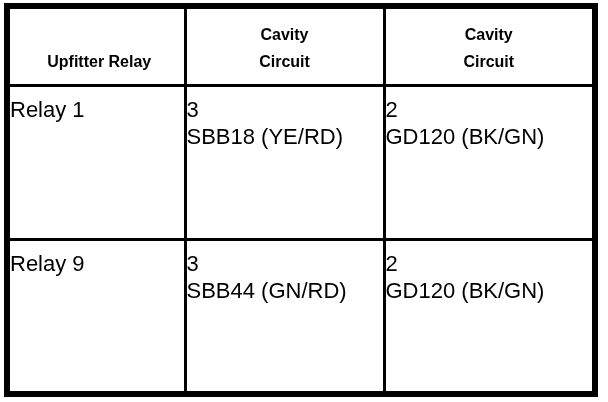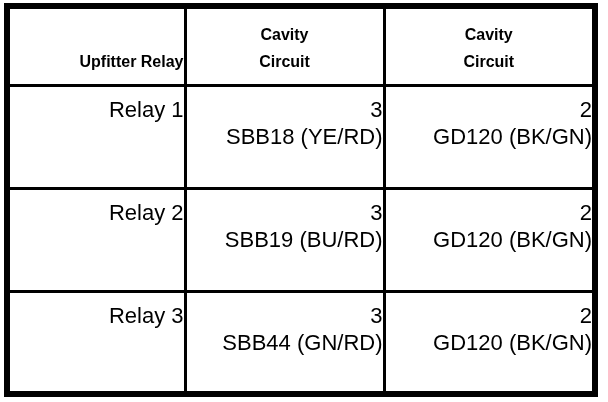--- a/index.html
+++ b/index.html
@@ -39,29 +39,29 @@
 
   th {
     font-size: 16px;
     font-weight: bold;
     line-height: 27px;
     vertical-align: bottom;
     text-align: center;
     padding: 0 0 9px 0;
   }
   th.relay-col {
-    text-align: right;
+    text-align: center;
     padding-left: 5px;
   }
   td {
     font-size: 22px;
     font-weight: normal;
     line-height: 27px;
     vertical-align: top;
-    text-align: right;
+    text-align: left;
     padding: 9px 0 0 0;
   }
   .two-line span { display: block; }
 </style>
 </head>
 <body>
 
 <div class="page">
   <table class="relay-table">
     <colgroup>
@@ -96,36 +96,21 @@
           </div>
         </td>
         <td>
           <div class="two-line">
             <span>2</span>
             <span>GD120 (BK/GN)</span>
           </div>
         </td>
       </tr>
       <tr>
-        <td>Relay 2</td>
-        <td>
-          <div class="two-line">
-            <span>3</span>
-            <span>SBB19 (BU/RD)</span>
-          </div>
-        </td>
-        <td>
-          <div class="two-line">
-            <span>2</span>
-            <span>GD120 (BK/GN)</span>
-          </div>
-        </td>
-      </tr>
-      <tr>
-        <td>Relay 3</td>
+        <td>Relay 9</td>
         <td>
           <div class="two-line">
             <span>3</span>
             <span>SBB44 (GN/RD)</span>
           </div>
         </td>
         <td>
           <div class="two-line">
             <span>2</span>
             <span>GD120 (BK/GN)</span>

